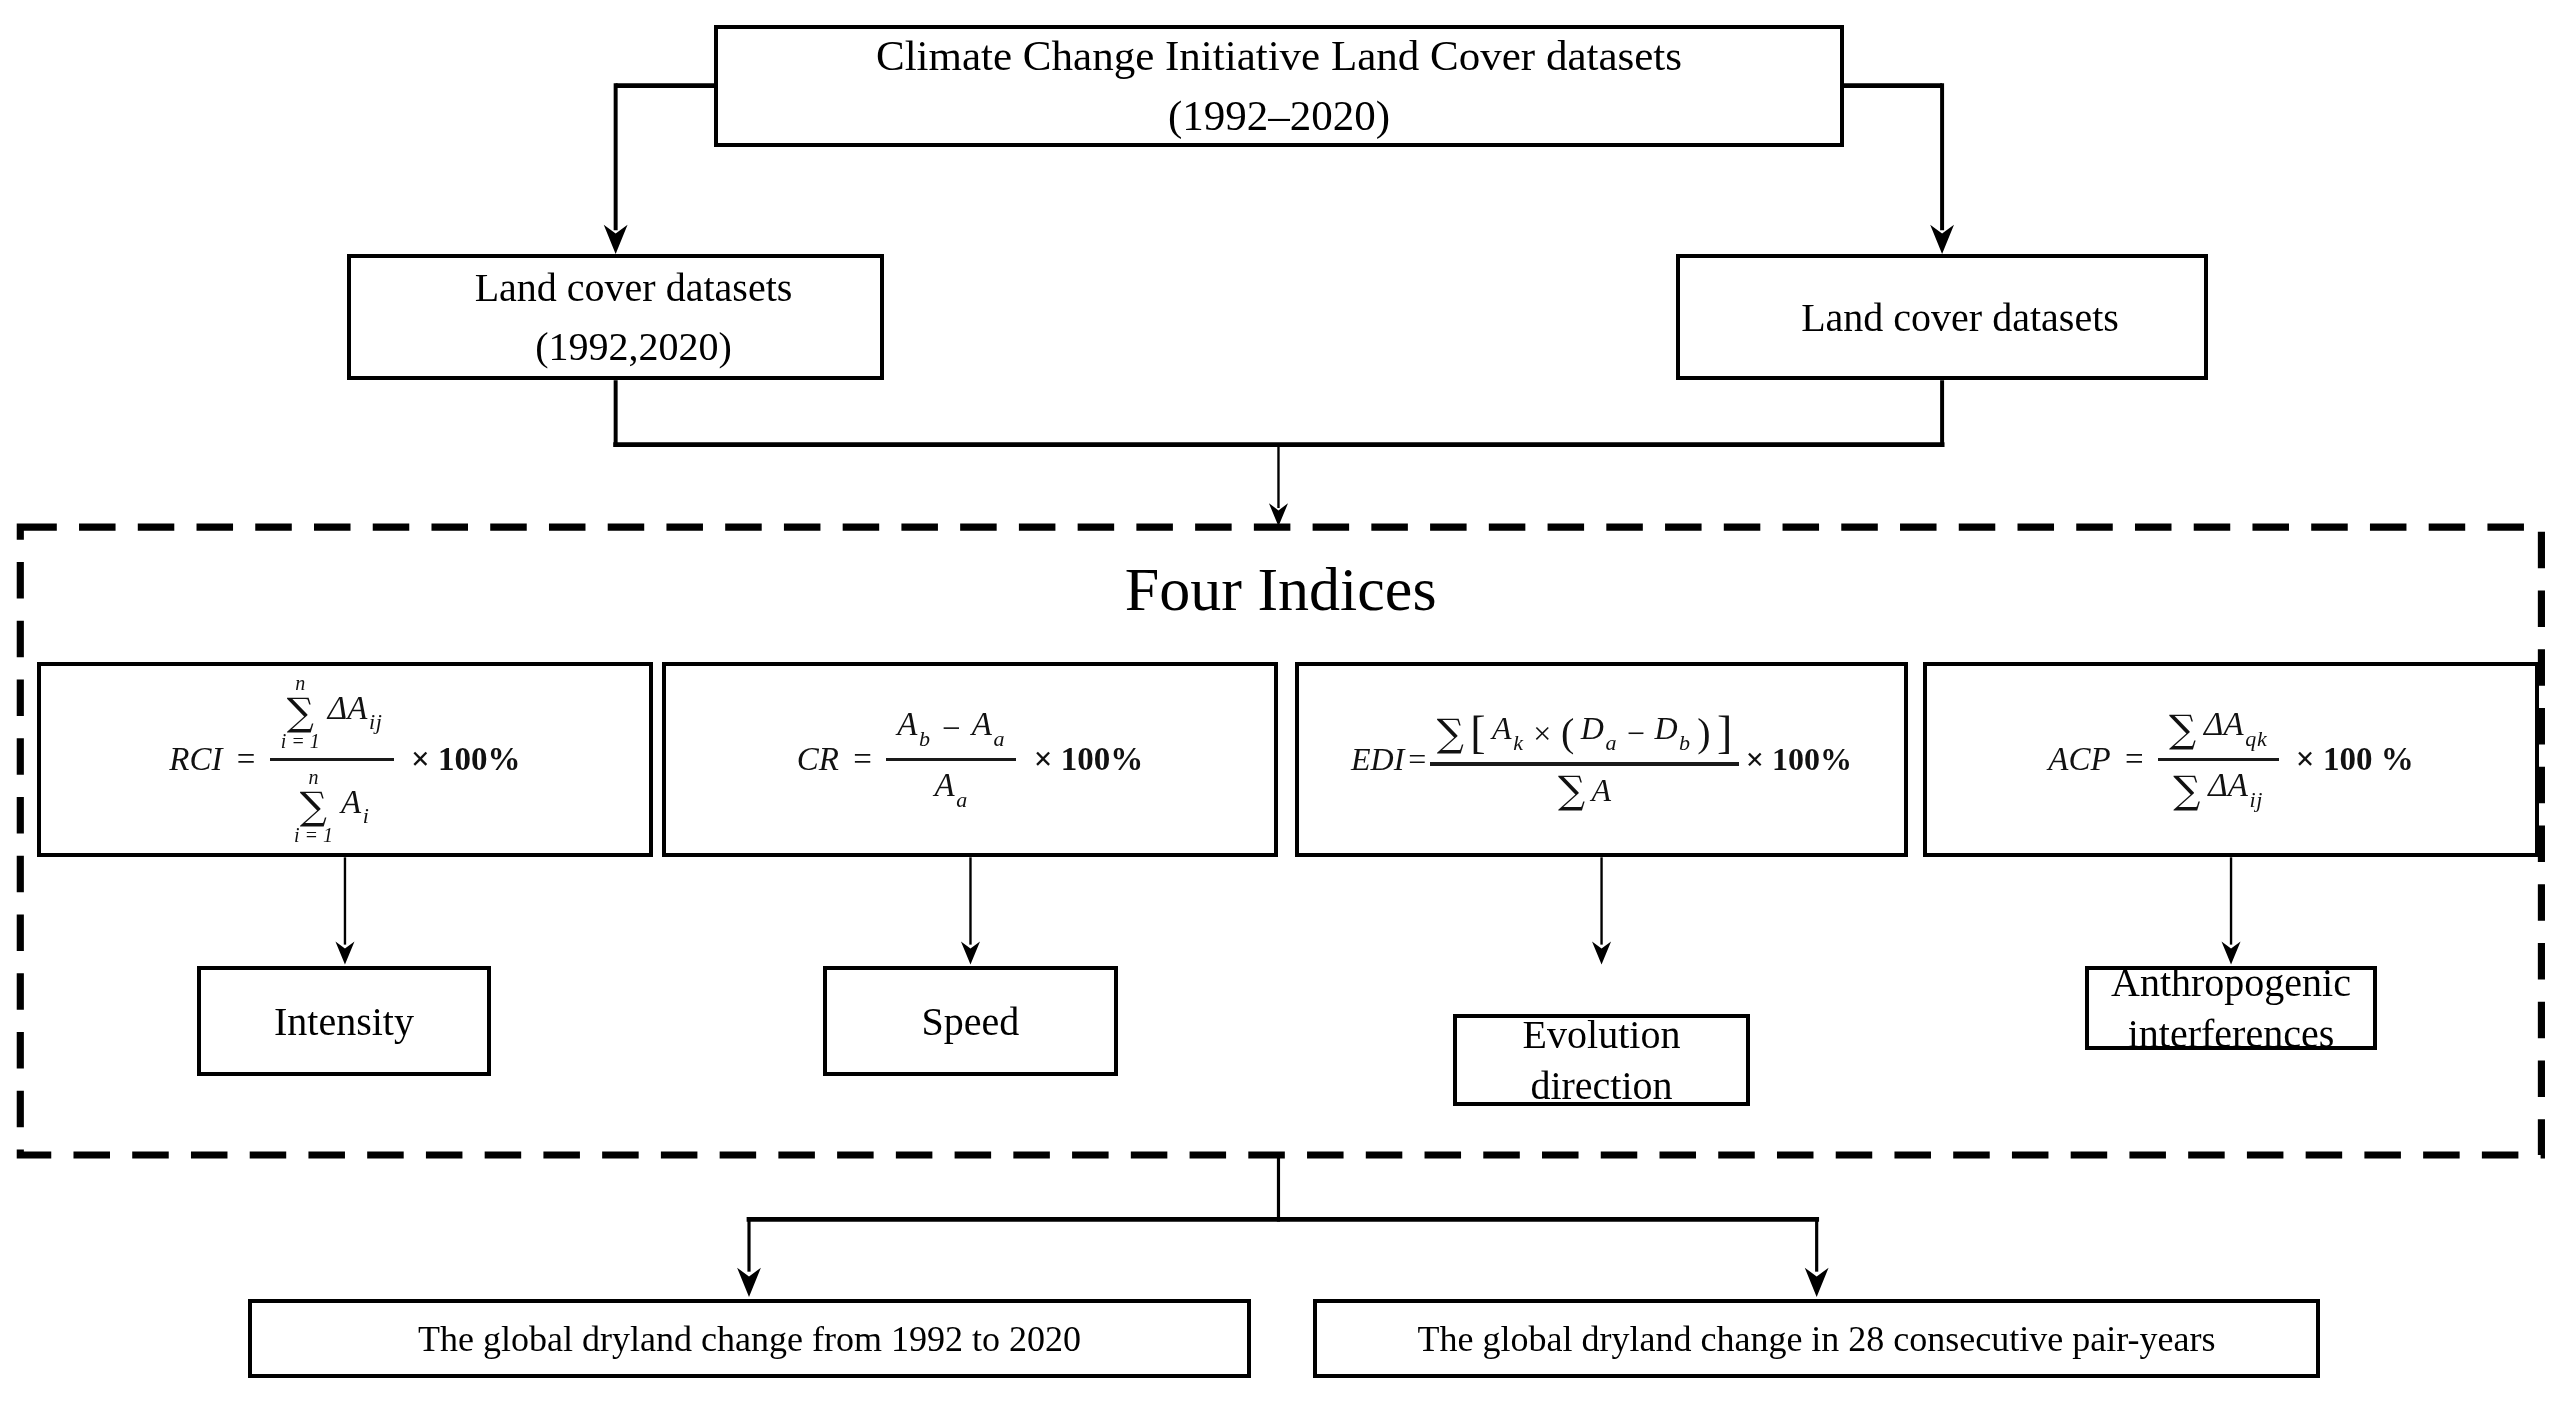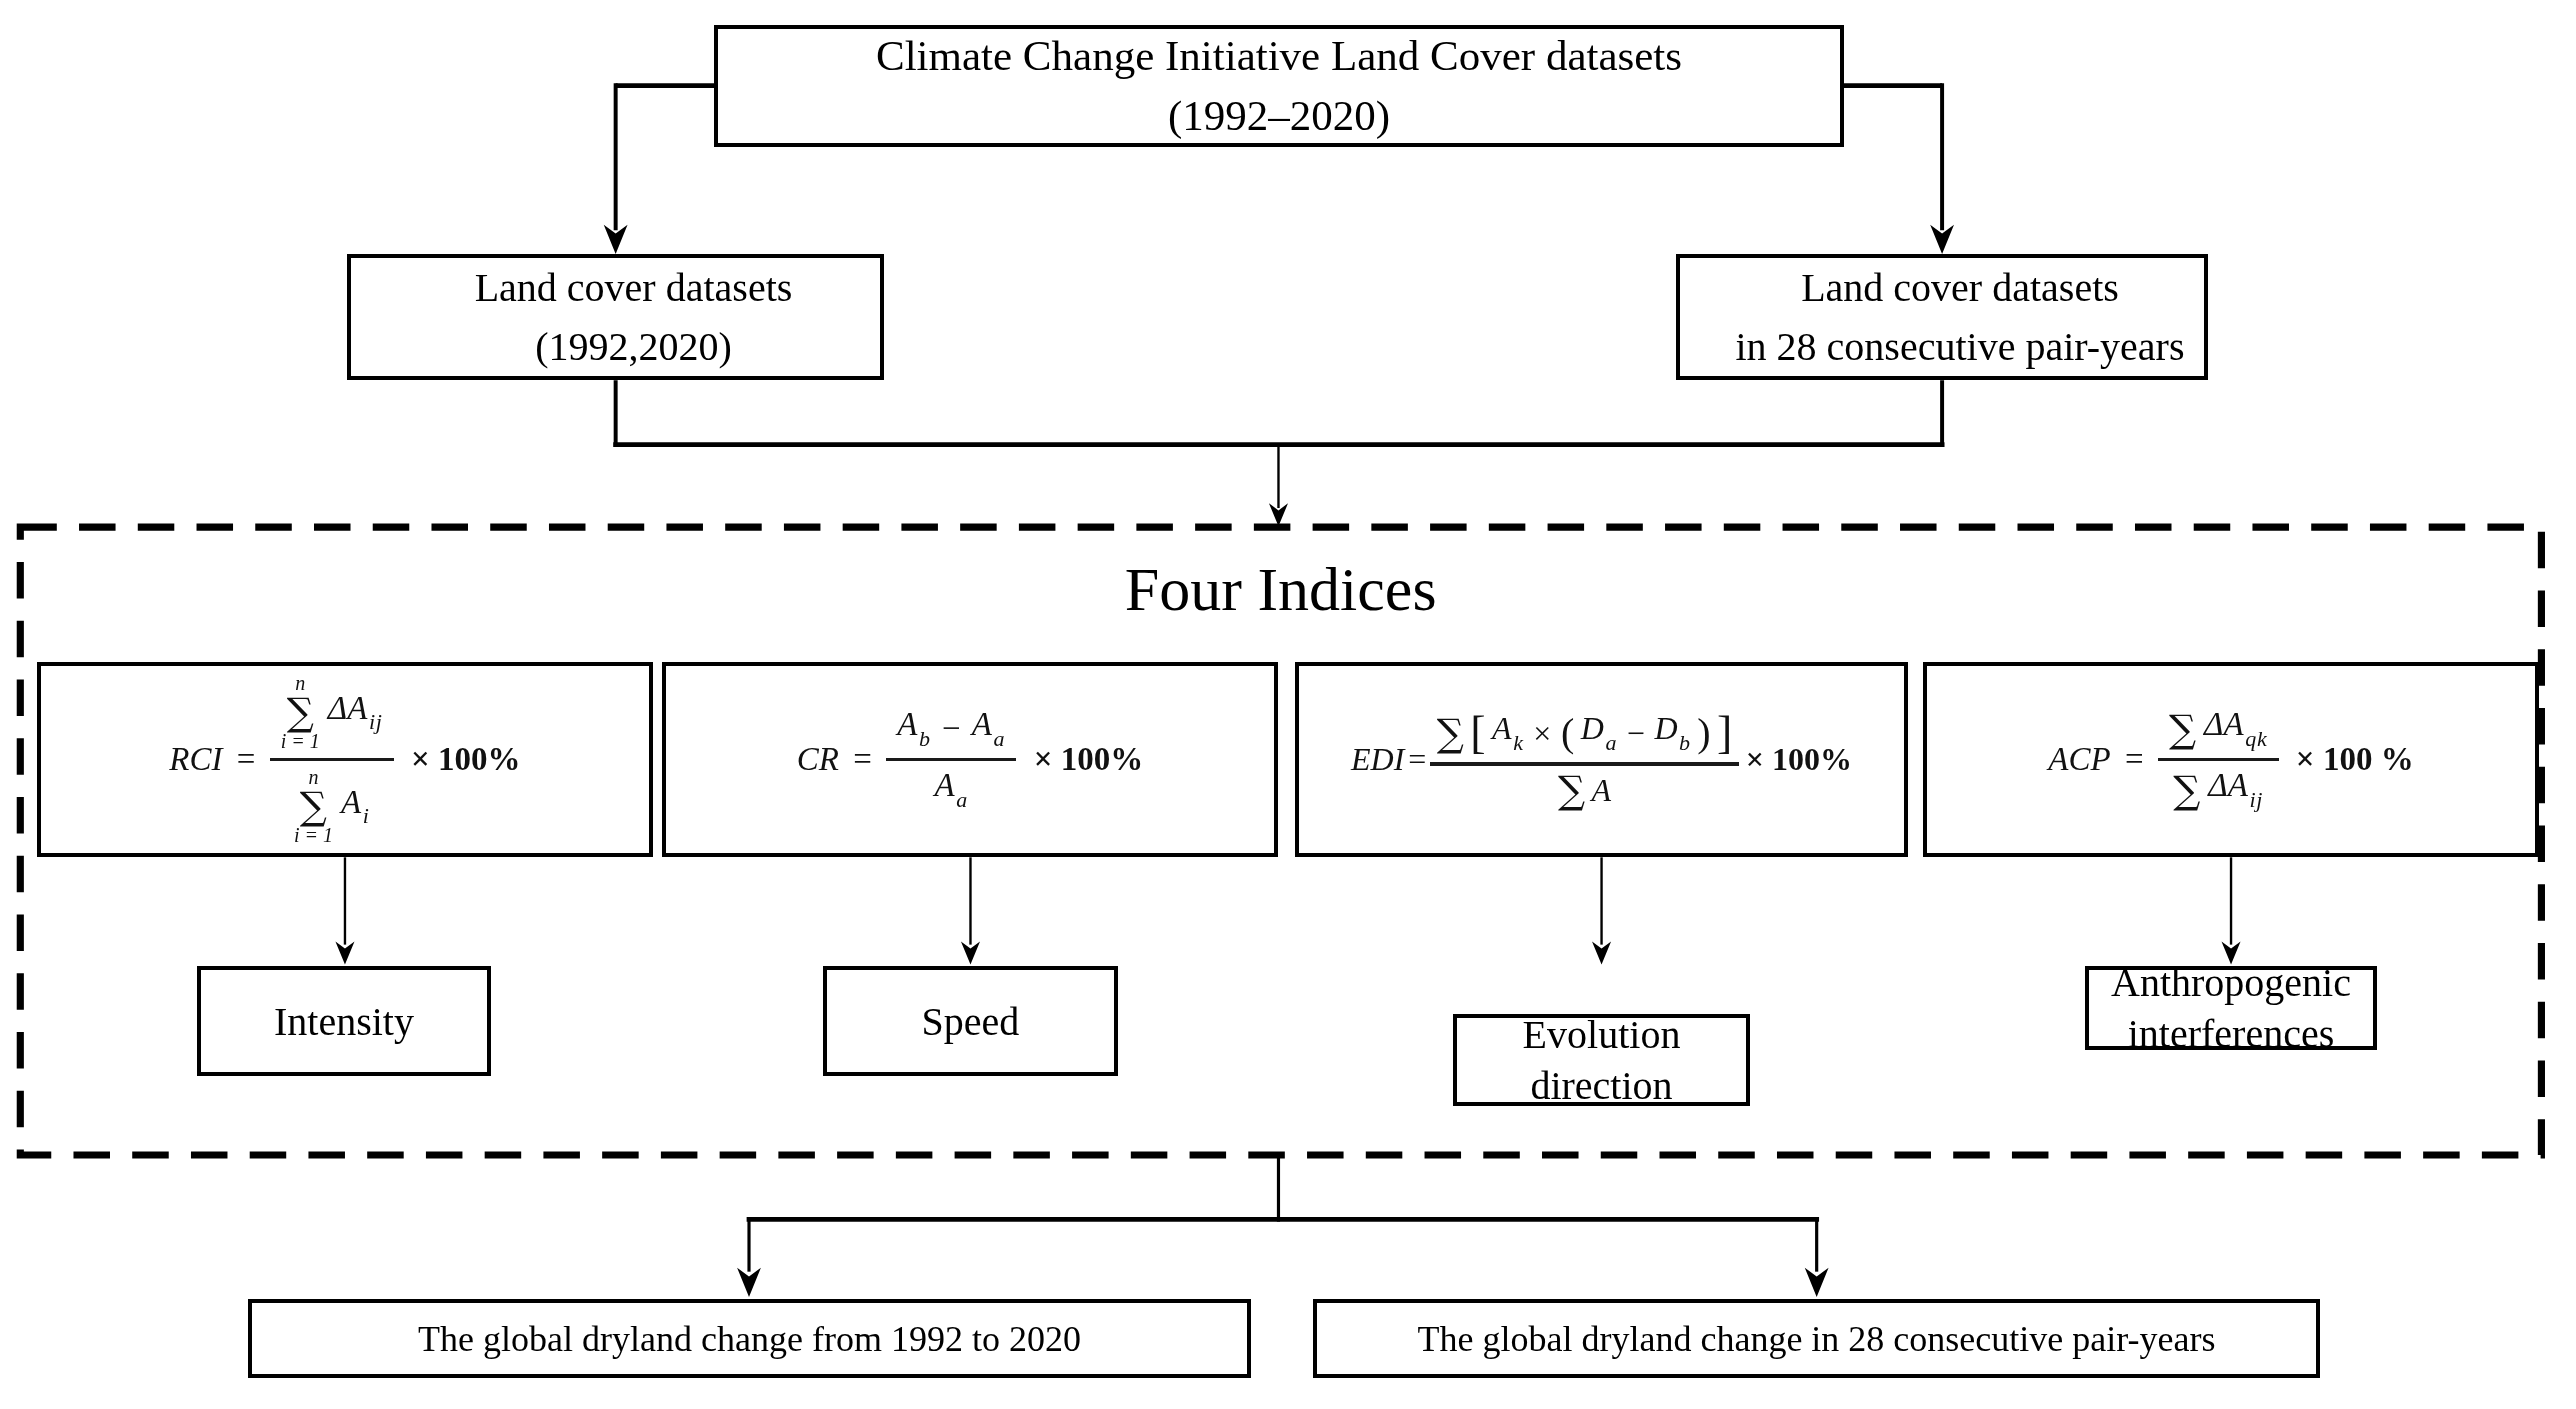--- a/index.html
+++ b/index.html
@@ -118,21 +118,20 @@
     <div class="btext">Climate Change Initiative Land Cover datasets</div>
     <div class="btext">(1992–2020)</div>
   </div>
 
   <div class="box" style="left:347px; top:254px; width:537px; height:126px">
     <div class="btext-sm">Land cover datasets</div>
     <div class="btext-sm">(1992,2020)</div>
   </div>
   <div class="box" style="left:1676px; top:254px; width:532px; height:126px">
     <div class="btext-sm">Land cover datasets</div>
-    <div class="btext-sm">in 28 consecutive pair-years</div>
   </div>
 
   <div class="panel-title">Four Indices</div>
 
   <div class="box formula-box" style="left:37px; top:662px; width:616px; height:195px">
     <div class="formula">
       <span class="it">RCI</span>
       <span class="up">=</span>
       <span class="frac">
         <span class="num">

